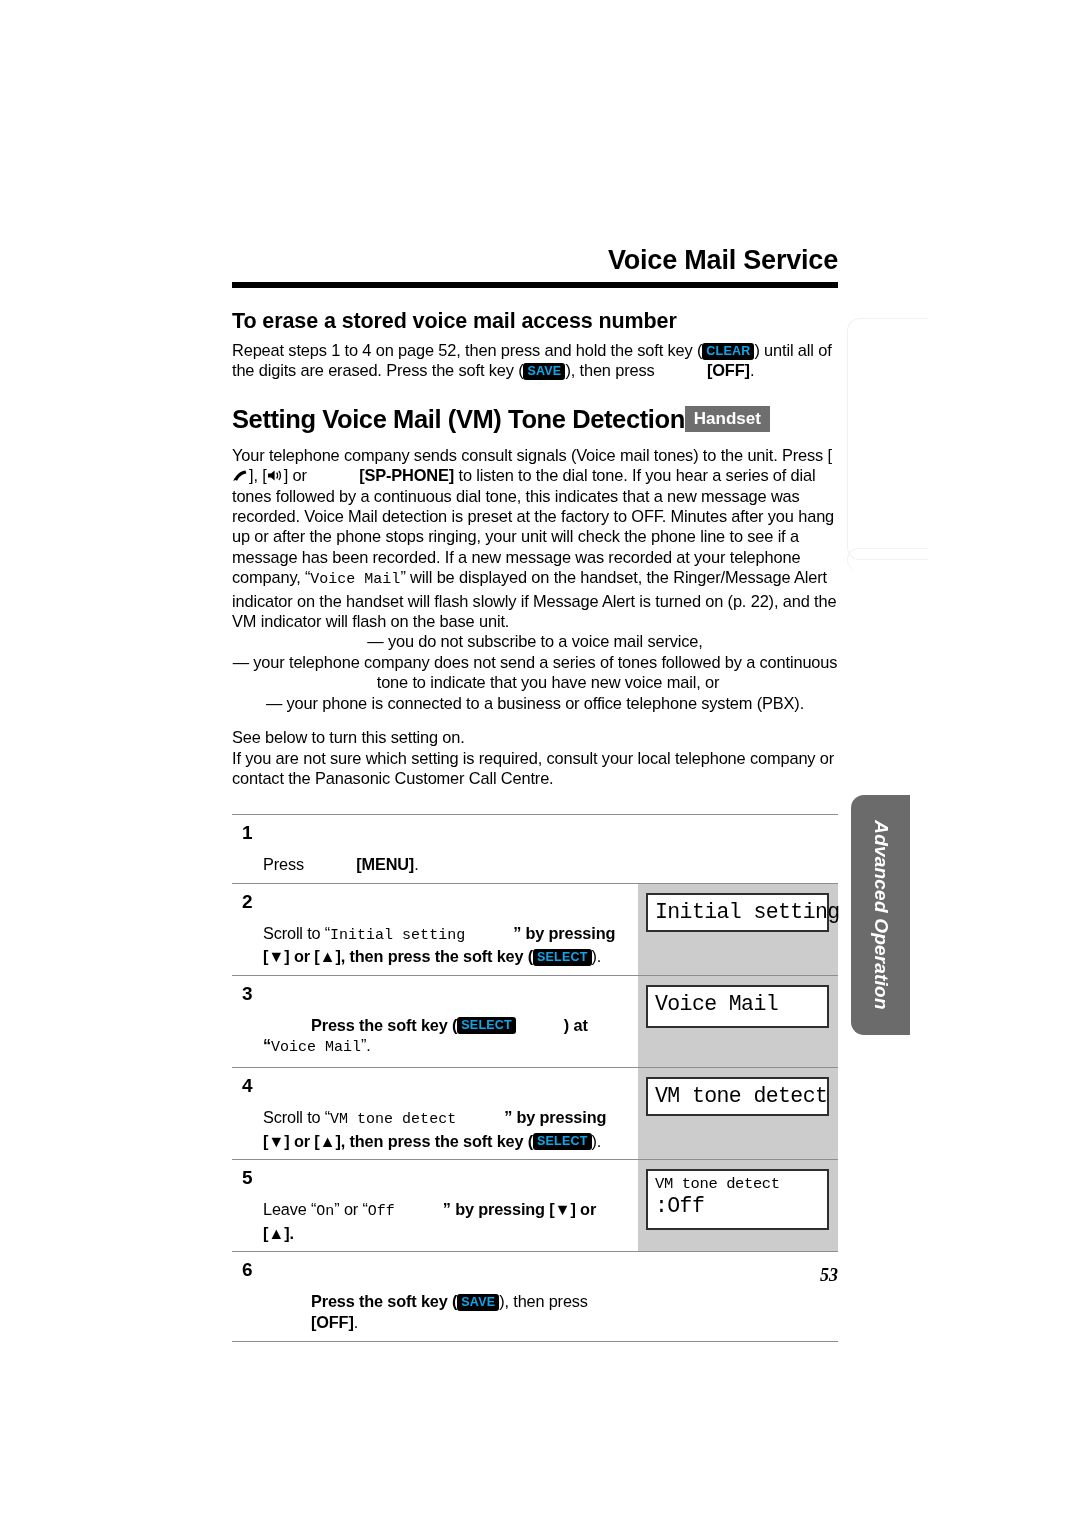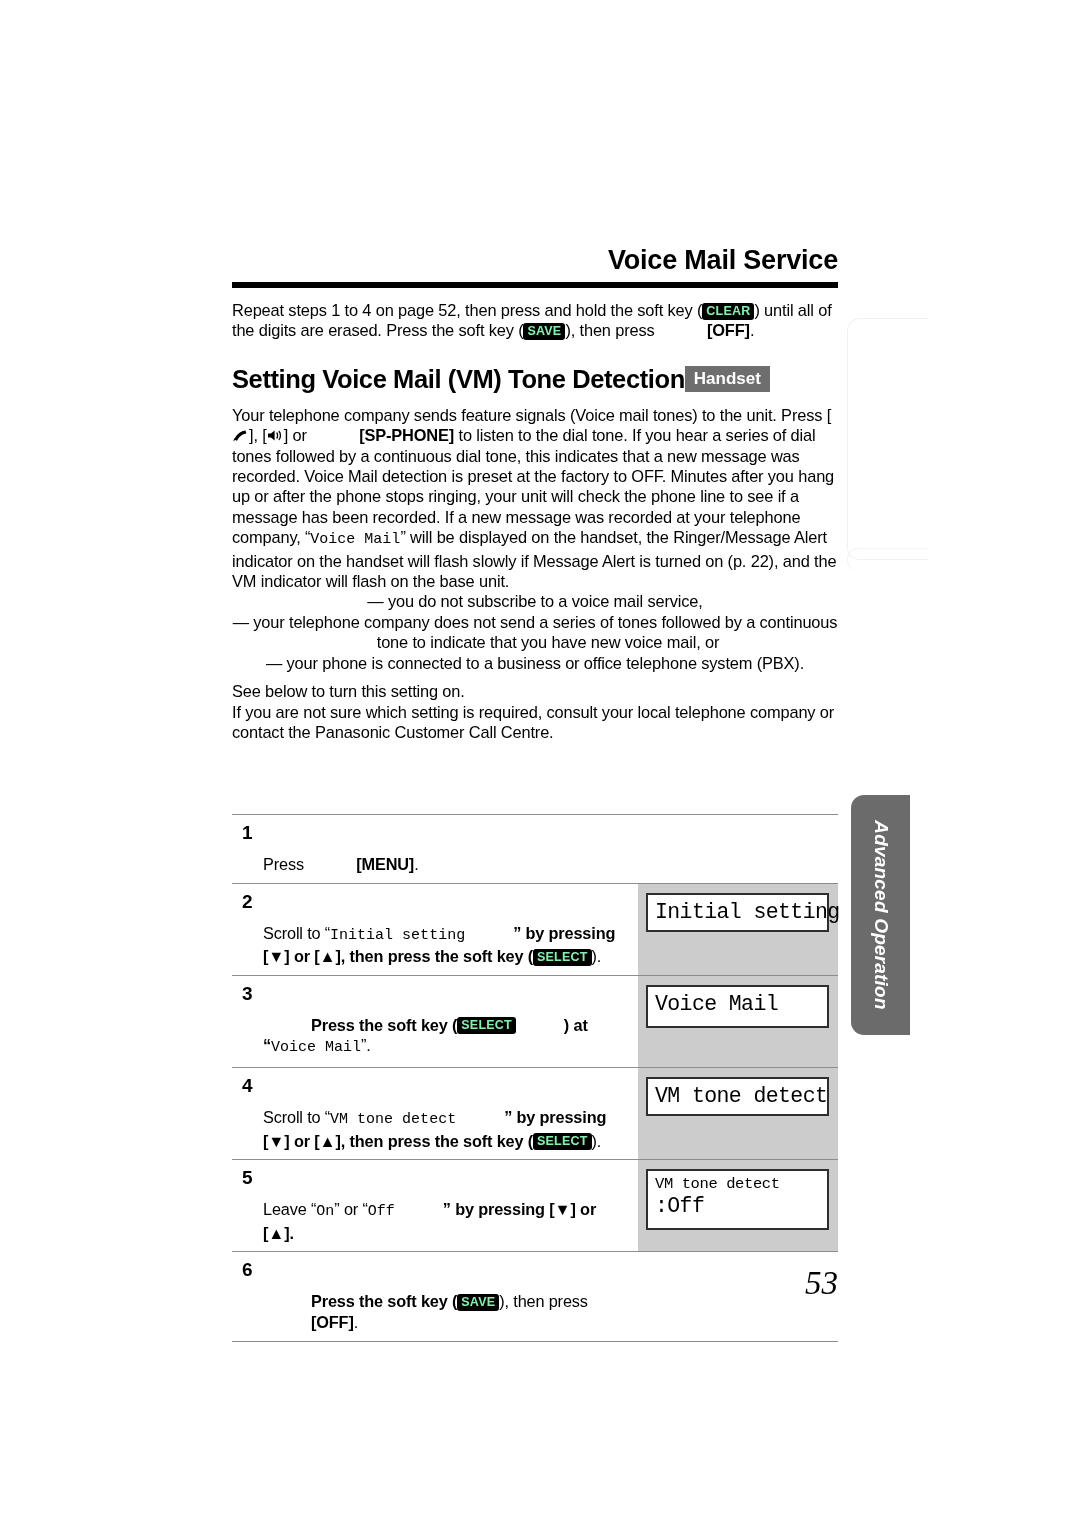--- a/index.html
+++ b/index.html
@@ -67,36 +67,36 @@
     line-height: 32px;
     white-space: nowrap;
   }
 
   p.body {
     font-size: 16.4px;
     line-height: 20.4px;
     margin: 0 0 0 0;
     letter-spacing: -0.15px;
   }
-  p.body.gap { margin-top: 8px; }
+  p.body.gap { margin-top: 14px; }
 
   .dashline {
     font-size: 16.4px;
     line-height: 20.4px;
     letter-spacing: -0.15px;
     padding-left: 26px;
     text-indent: -26px;
     text-align: center;
   }
 
   
   .softkey {
     display: inline-block;
     background: #000000;
-    color: #86efac;
+    color: #0ea5e9;
     font-size: 12.5px;
     font-weight: bold;
     line-height: 15px;
     padding: 1px 4px 1px 4px;
     border-radius: 3px;
     letter-spacing: 0.2px;
     vertical-align: 1.5px;
     font-family: "Liberation Sans", sans-serif;
   }
   .handset-badge {
@@ -233,46 +233,47 @@
   #ghost2 { left: 847px; top: 548px; height: 22px; border-bottom: none; border-top: 1px solid #f3f3f3; }
 
   
   #folio {
     position: absolute;
     left: 232px;
     top: 1265px;
     width: 606px;
     text-align: right;
     font-family: "Liberation Serif", serif;
-    font-size: 33px;
-    font-weight: normal;
+    font-size: 18px;
+    font-weight: bold;
     font-style: italic;
   }
 </style>
 </head>
 <body>
 
 <div id="page">
 
   <div id="ghost1" class="ghosttab"></div>
   <div id="ghost2" class="ghosttab"></div>
 
   <div id="header">
     <div class="ht">Voice Mail Service</div>
     <div class="rule"></div>
   </div>
 
   <div id="content">
 
+    <h2 class="sub">To erase a stored voice mail access number</h2>
 
     <p class="body"><span>Repeat steps 1 to 4 on page 52, then press and hold the soft key (</span><span class="softkey">CLEAR</span><span>) until all of the digits are erased. Press the soft key (</span><span class="softkey">SAVE</span><span>), then press </span><span class="bold">[OFF]</span><span>.</span></p>
 
     <h1 class="main"><span>Setting Voice Mail (VM) Tone Detection</span><span class="handset-badge">Handset</span></h1>
 
-    <p class="body"><span>Your telephone company sends feature signals (Voice mail tones) to the unit. Press [</span><span class="icn"><svg width="17" height="13" viewBox="0 0 17 13">
+    <p class="body"><span>Your telephone company sends consult signals (Voice mail tones) to the unit. Press [</span><span class="icn"><svg width="17" height="13" viewBox="0 0 17 13">
             <path d="M2.2 10.6c1.1-2.9 3.3-5.6 6.0-7.3 1.8-1.1 3.6-1.7 5.3-1.9l.9 3.0c-1.5.1-3.0.6-4.4 1.5-2.2 1.4-4.0 3.5-5.0 5.9z" fill="#000"></path>
             <path d="M1.2 12.2l3.1-1.9-1.9-1.0z" fill="#000"></path>
           </svg></span><span>], [</span><span class="icn"><svg width="17" height="13" viewBox="0 0 17 13">
             <path d="M1 4.6h3.0L7.6 1.4v10.2L4.0 8.4H1z" fill="#000"></path>
             <path d="M9.6 3.6c1.3.9 1.3 4.9 0 5.8" stroke="#000" stroke-width="1.3" fill="none"></path>
             <path d="M11.8 2.1c2.2 1.6 2.2 7.2 0 8.8" stroke="#000" stroke-width="1.3" fill="none"></path>
           </svg></span><span>] or </span><span class="bold">[SP-PHONE]</span><span> to listen to the dial tone. If you hear a series of dial tones followed by a continuous dial tone, this indicates that a new message was recorded. Voice Mail detection is preset at the factory to OFF. Minutes after you hang up or after the phone stops ringing, your unit will check the phone line to see if a message has been recorded. If a new message was recorded at your telephone company, “</span><span class="mono">Voice Mail</span><span>” will be displayed on the handset, the Ringer/Message Alert indicator on the handset will flash slowly if Message Alert is turned on (p. 22), and the VM indicator will flash on the base unit.</span></p>
 
 
     <div class="dashline">— you do not subscribe to a voice mail service,</div>

